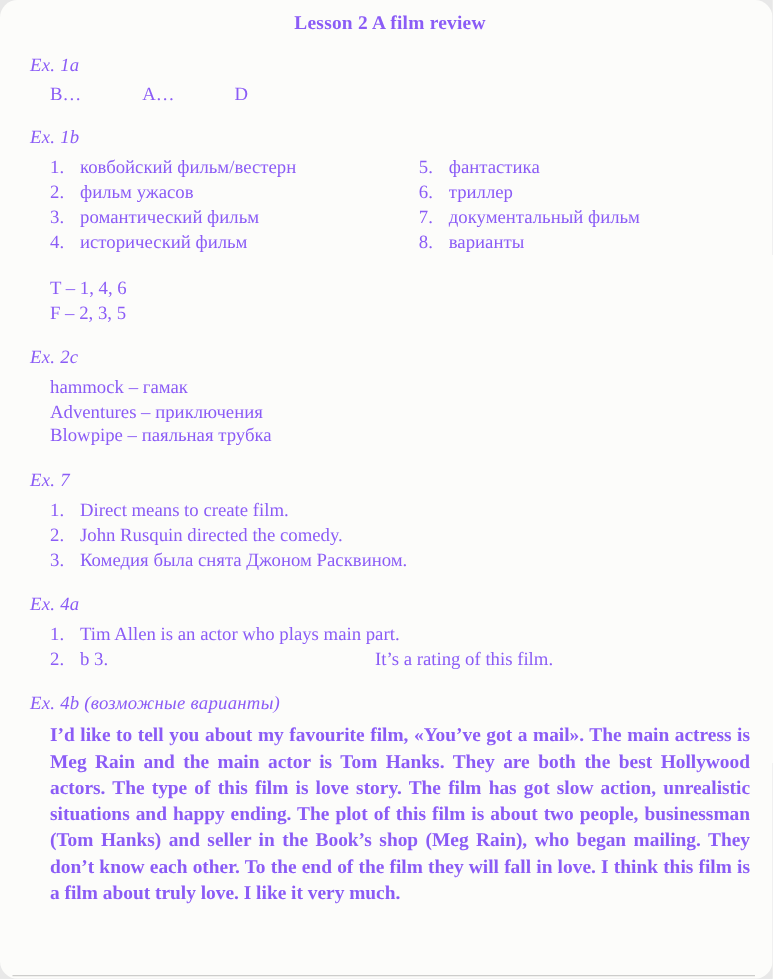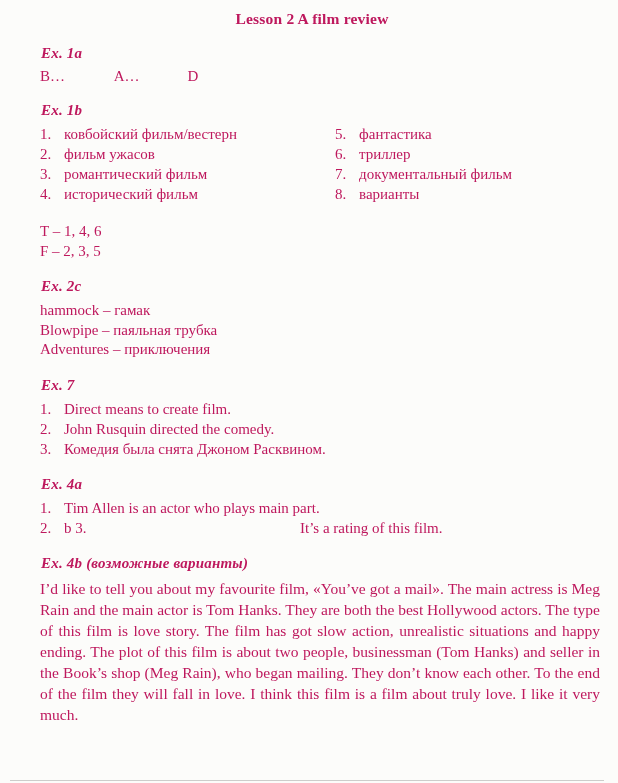--- a/index.html
+++ b/index.html
@@ -5,54 +5,56 @@
   html, body { margin: 0; padding: 0; background: #e8e8e8; }
   .page {
     position: relative;
     width: 618px;
     height: 783px;
     margin: 0 auto;
     background: #fcfcfa;
     box-sizing: border-box;
     padding: 8px 18px 6px 24px;
     font-family: "Liberation Serif", "DejaVu Serif", serif;
-    color: #be185d;
+    color: #8b5cf6;
     font-size: 15px;
     overflow: hidden;
+    border-radius: 14px;
   }
   .title {
     text-align: center;
     font-weight: bold;
     font-size: 15.5px;
     margin: 2px 0 10px 0;
     letter-spacing: 0.2px;
   }
   .section { margin-top: 17px; }
   .ex-heading {
-    font-weight: bold;
+    font-weight: normal;
     font-style: italic;
     font-size: 15px;
-    margin: 0 0 6px 17px;
+    margin: 0 0 6px 0;
     letter-spacing: 0.2px;
   }
   .content { padding-left: 16px; }
   .answers-row .ans { display: inline-block; width: 70px; }
   .answers-row .ans.last { width: auto; }
   .two-col { display: grid; grid-template-columns: 295px 1fr; }
   .row { display: flex; line-height: 19px; margin-bottom: 1px; }
   .num { flex: 0 0 24px; }
   .txt { flex: 1; }
   .plain-line { line-height: 19.5px; }
   .split-row { display: flex; line-height: 19px; }
   .split-left { flex: 0 0 260px; display: flex; }
   .para {
     padding-left: 16px;
     text-align: justify;
     font-size: 15.5px;
     line-height: 21px;
+    font-weight: bold;
   }
   .scan-line {
     position: absolute;
     left: 10px;
     right: 14px;
     bottom: 2px;
     border-top: 1px solid #b9b9b6;
     opacity: 0.7;
   }
 </style>
@@ -118,22 +120,22 @@
     <div class="content">
       <div class="plain-line">T – 1, 4, 6</div>
       <div class="plain-line">F – 2, 3, 5</div>
     </div>
   </div>
 
   <div class="section">
     <div class="ex-heading">Ex. 2c</div>
     <div class="content">
       <div class="plain-line">hammock – гамак</div>
+      <div class="plain-line">Adventures – приключения</div>
       <div class="plain-line">Blowpipe – паяльная трубка</div>
-      <div class="plain-line">Adventures – приключения</div>
     </div>
   </div>
 
   <div class="section">
     <div class="ex-heading">Ex. 7</div>
     <div class="content">
       <div class="row">
         <span class="num">1.</span>
         <span class="txt">Direct means to create film.</span>
       </div>

